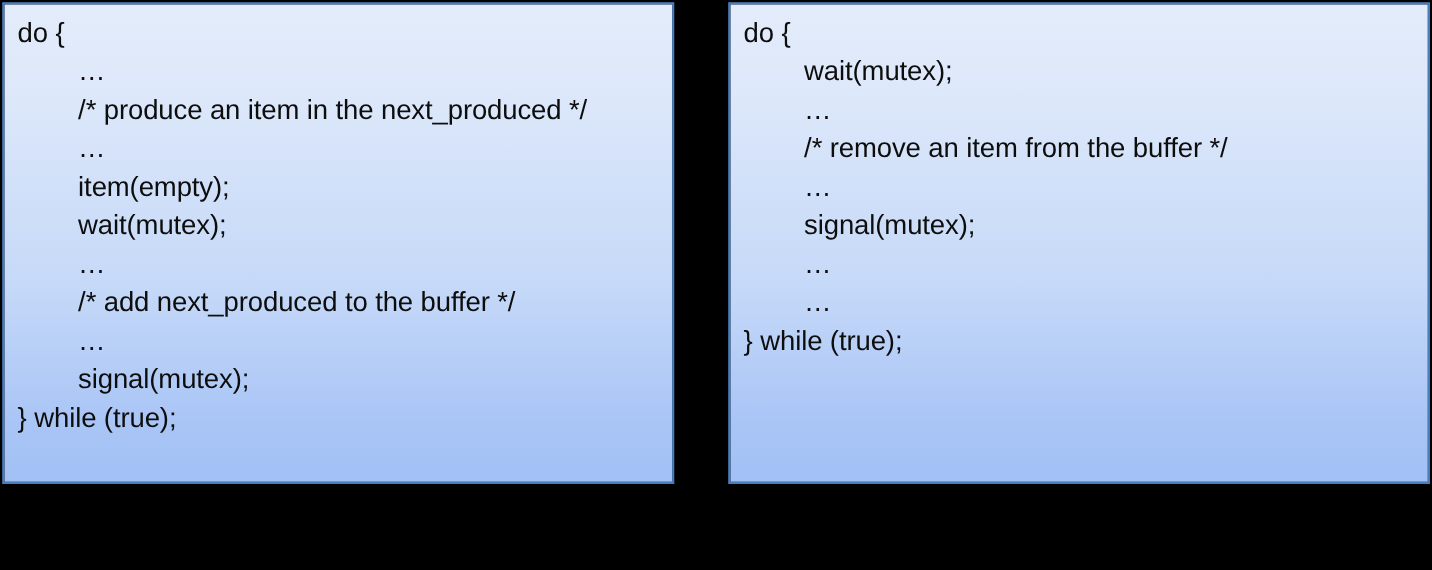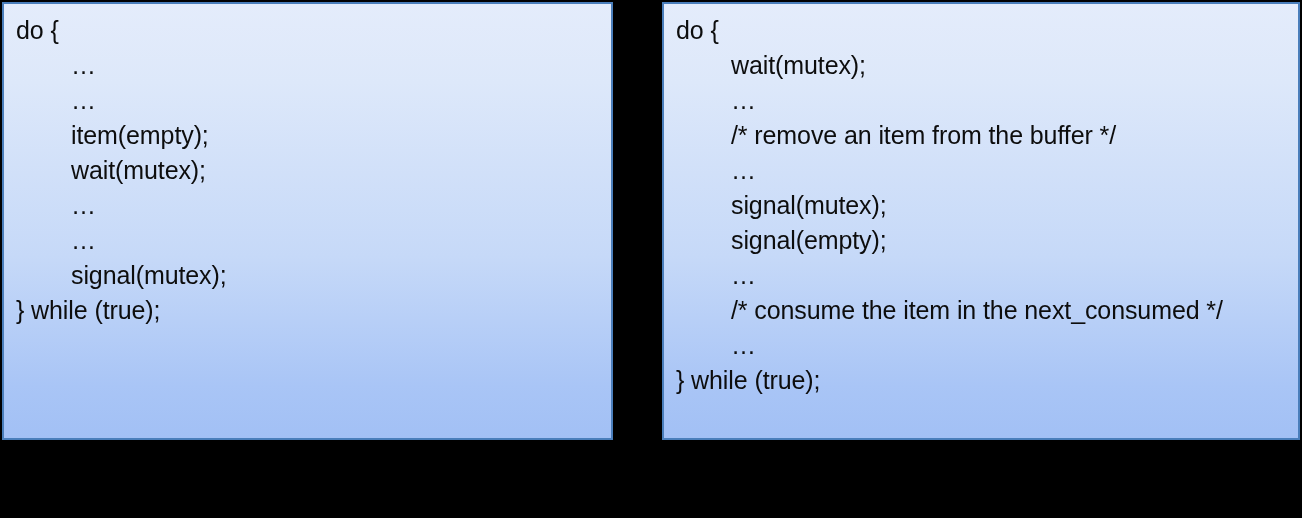--- a/index.html
+++ b/index.html
@@ -75,39 +75,39 @@
 </style>
 </head>
 <body>
 
 <div id="canvas">
 
   <div class="code-box" id="box-producer">
     <div class="code-lines" id="producer-lines">
         <span class="code-line">do {</span>
         <span class="code-line indent-1 ellipsis">…</span>
+        <span class="code-line indent-1">/* produce an item in the next_produced */</span>
         <span class="code-line indent-1 ellipsis">…</span>
         <span class="code-line indent-1">item(empty);</span>
         <span class="code-line indent-1">wait(mutex);</span>
         <span class="code-line indent-1 ellipsis">…</span>
+        <span class="code-line indent-1">/* add next_produced to the buffer */</span>
         <span class="code-line indent-1 ellipsis">…</span>
         <span class="code-line indent-1">signal(mutex);</span>
         <span class="code-line">} while (true);</span>
       </div>
   </div>
 
   <div class="code-box" id="box-consumer">
     <div class="code-lines" id="consumer-lines">
         <span class="code-line">do {</span>
         <span class="code-line indent-1">wait(mutex);</span>
         <span class="code-line indent-1 ellipsis">…</span>
         <span class="code-line indent-1">/* remove an item from the buffer */</span>
         <span class="code-line indent-1 ellipsis">…</span>
         <span class="code-line indent-1">signal(mutex);</span>
-        <span class="code-line indent-1">signal(empty);</span>
         <span class="code-line indent-1 ellipsis">…</span>
-        <span class="code-line indent-1">/* consume the item in the next_consumed */</span>
         <span class="code-line indent-1 ellipsis">…</span>
         <span class="code-line">} while (true);</span>
       </div>
   </div>
 
 </div>
 
 </body></html>

